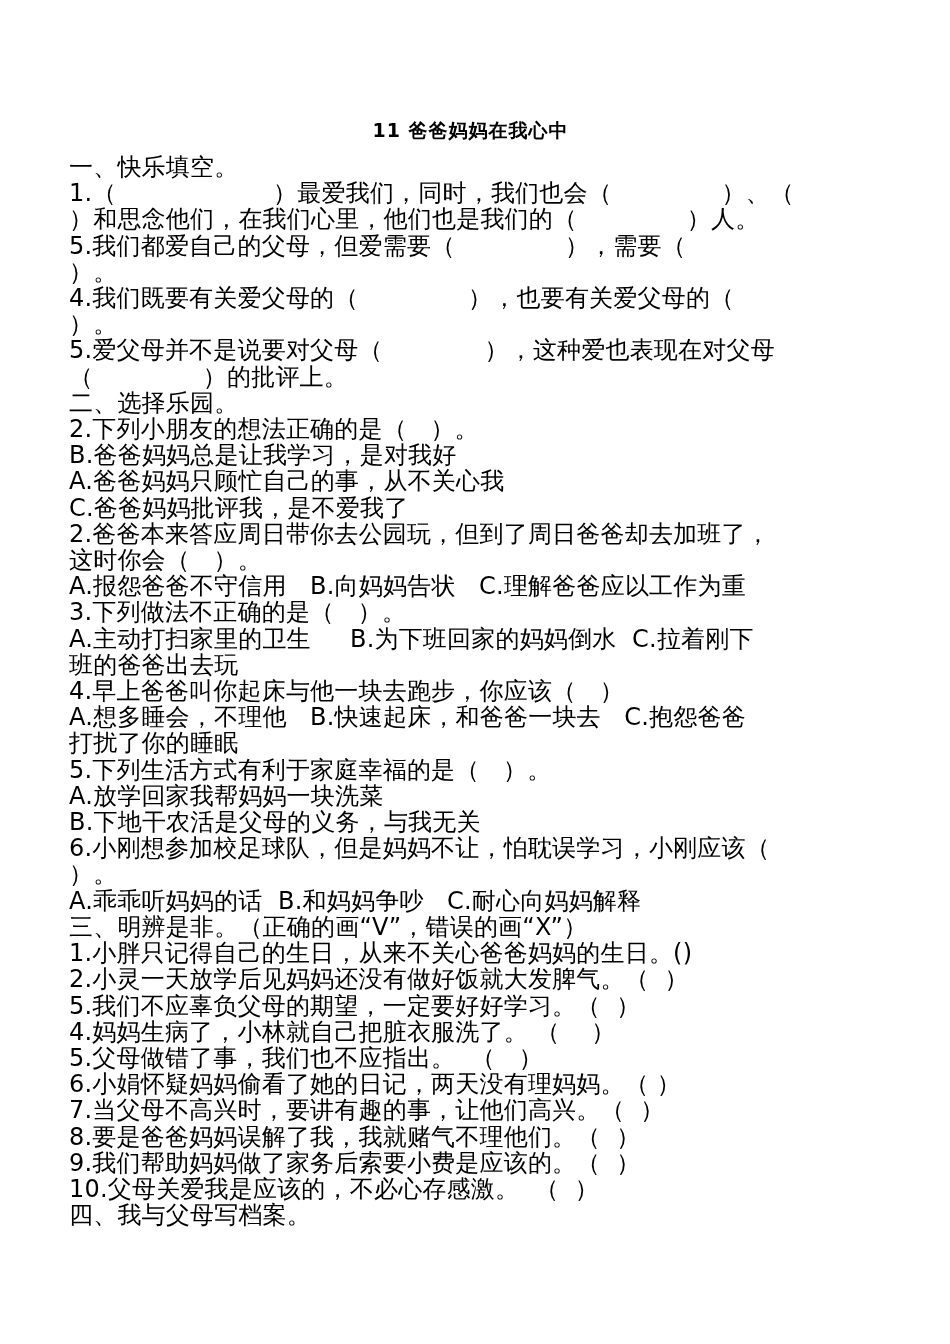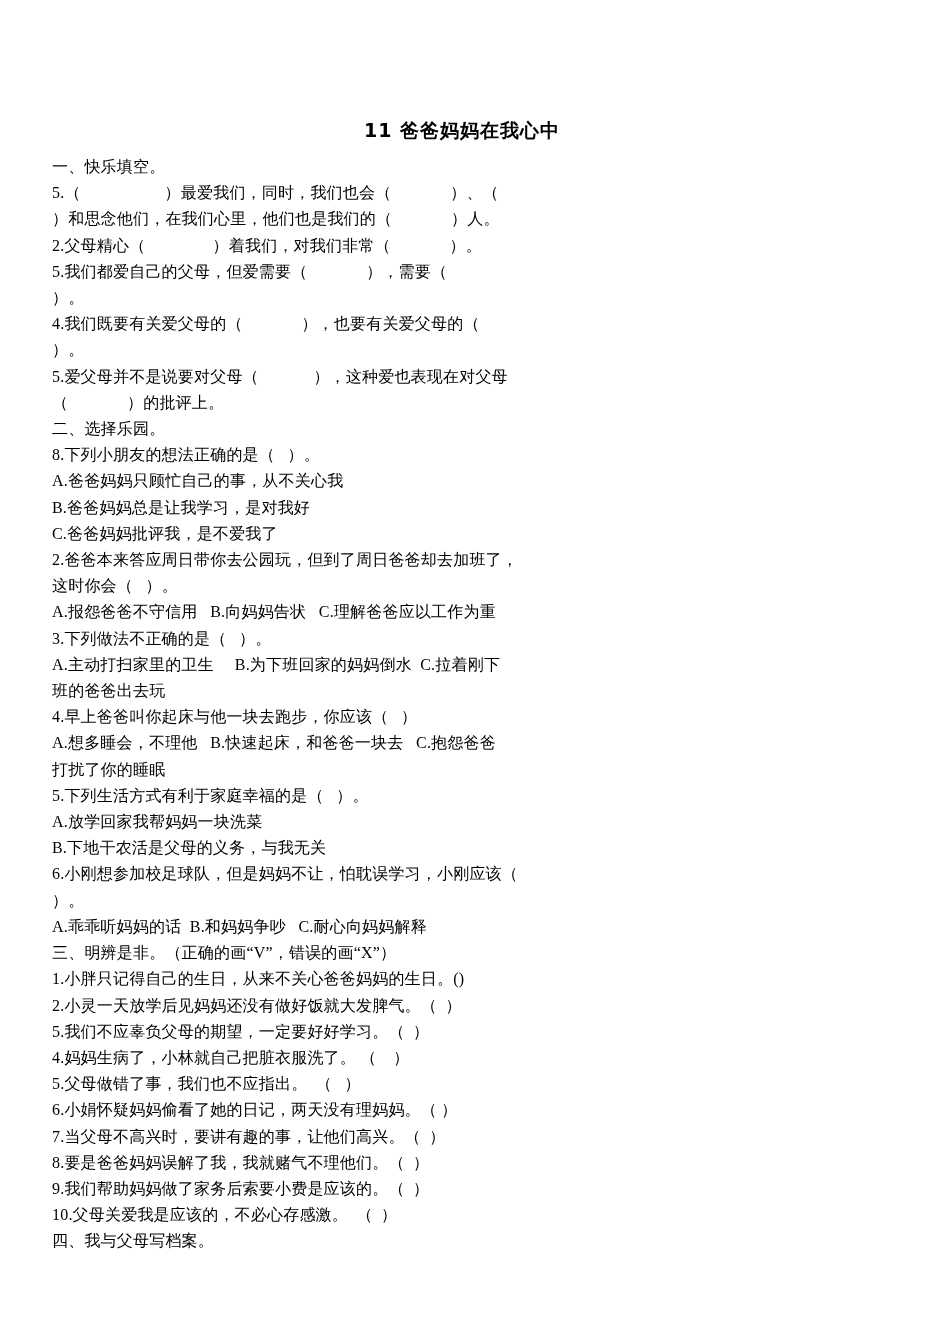--- a/index.html
+++ b/index.html
@@ -11,64 +11,62 @@
     width: 950px;
     height: 1344px;
     font-family: "DejaVu Sans", "Liberation Sans", sans-serif;
     color: #000000;
   }
   .page {
     position: relative;
     width: 950px;
     height: 976px;
     box-sizing: border-box;
-    padding: 118px 78px 0 52px;
+    padding: 118px 78px 0 69px;
   }
   .doc-title {
     text-align: center;
     font-size: 19px;
     font-weight: bold;
     letter-spacing: 1px;
     margin: 0 0 10px 0;
     font-family: "DejaVu Sans", "Liberation Sans", sans-serif;
   }
   .body-text {
-    font-size: 16px;
+    font-size: 24px;
     line-height: 26.2px;
     letter-spacing: 0.2px;
     text-align: justify;
     word-break: break-all;
-    font-family: Liberation Serif, serif;
   }
   .line {
     margin: 0;
     padding: 0;
     white-space: pre-wrap;
   }
 </style>
 </head>
 <body>
 
 <div class="page">
   <h1 class="doc-title">11  爸爸妈妈在我心中</h1>
   <div class="body-text">
     <p class="line">一、快乐填空。</p>
-    <p class="line">5.（                    ）最爱我们，同时，我们也会（              ）、（</p>
+    <p class="line">1.（                    ）最爱我们，同时，我们也会（              ）、（</p>
     <p class="line">）和思念他们，在我们心里，他们也是我们的（              ）人。</p>
-    <p class="line">2.父母精心（                ）着我们，对我们非常（              ）。</p>
     <p class="line">5.我们都爱自己的父母，但爱需要（              ），需要（</p>
     <p class="line">）。</p>
     <p class="line">4.我们既要有关爱父母的（              ），也要有关爱父母的（</p>
     <p class="line">）。</p>
     <p class="line">5.爱父母并不是说要对父母（             ），这种爱也表现在对父母</p>
     <p class="line">（              ）的批评上。</p>
     <p class="line">二、选择乐园。</p>
-    <p class="line">8.下列小朋友的想法正确的是（   ）。</p>
+    <p class="line">2.下列小朋友的想法正确的是（   ）。</p>
+    <p class="line">B.爸爸妈妈总是让我学习，是对我好</p>
     <p class="line">A.爸爸妈妈只顾忙自己的事，从不关心我</p>
-    <p class="line">B.爸爸妈妈总是让我学习，是对我好</p>
     <p class="line">C.爸爸妈妈批评我，是不爱我了</p>
     <p class="line">2.爸爸本来答应周日带你去公园玩，但到了周日爸爸却去加班了，</p>
     <p class="line">这时你会（   ）。</p>
     <p class="line">A.报怨爸爸不守信用   B.向妈妈告状   C.理解爸爸应以工作为重</p>
     <p class="line">3.下列做法不正确的是（   ）。</p>
     <p class="line">A.主动打扫家里的卫生     B.为下班回家的妈妈倒水  C.拉着刚下</p>
     <p class="line">班的爸爸出去玩</p>
     <p class="line">4.早上爸爸叫你起床与他一块去跑步，你应该（   ）</p>
     <p class="line">A.想多睡会，不理他   B.快速起床，和爸爸一块去   C.抱怨爸爸</p>
     <p class="line">打扰了你的睡眠</p>

